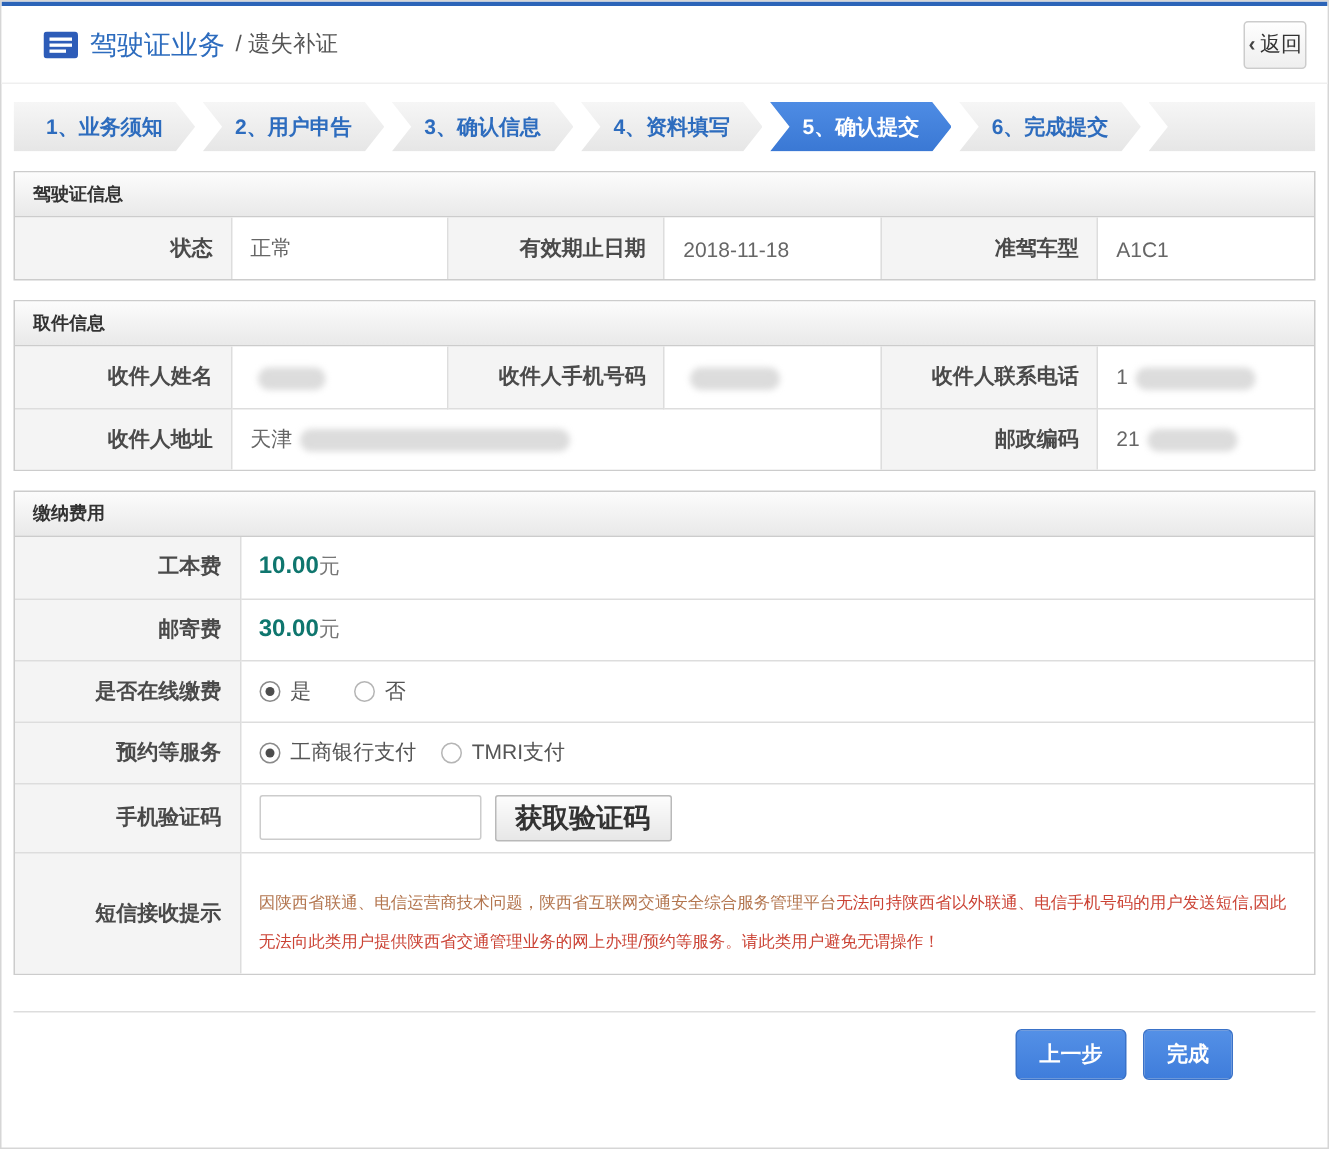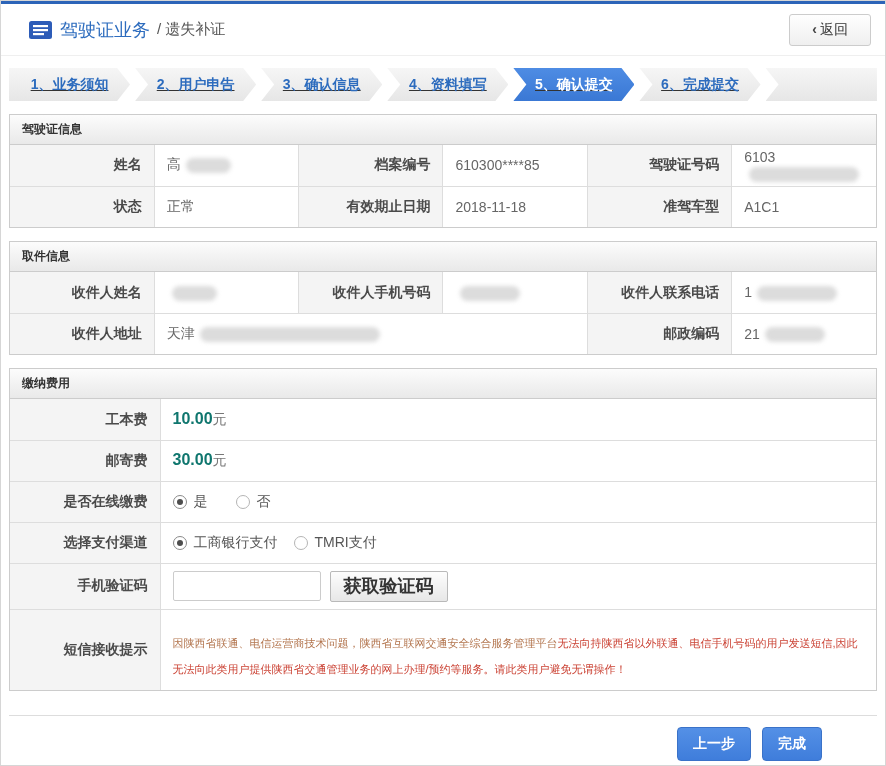--- a/index.html
+++ b/index.html
@@ -22,37 +22,36 @@
     display:flex; align-items:center;
     padding:0 14px 0 28px;
     border-bottom:1px solid #efefef;
     background:#fff;
   }
   .doc-icon { display:inline-flex; margin-right:8px; }
   .page-title { color:#2d6cbe; font-size:18px; font-weight:normal; }
   .page-subtitle { color:#555; font-size:15px; margin-left:7px; }
   .back-btn {
     margin-left:auto;
-    padding:6px 22px;
+    padding:6px 2px;
     background:linear-gradient(#fefefe,#efefef);
     border:1px solid #ccc;
     border-radius:3px;
     font-size:14px; color:#333;
     cursor:pointer;
     font-family:inherit;
   }
   .back-chevron { font-weight:bold; color:#444; margin-right:3px; font-size:14px; }
 
   
   .stepbar {
     display:flex;
     margin:12px 8px 0 8px;
     height:33px;
     gap:5px;
-    text-decoration:underline;
   }
   .step {
     flex:1 1 0;
     display:flex; align-items:center; justify-content:center;
     background:linear-gradient(#f6f6f6,#e6e6e6);
     color:#2d6cbe; font-weight:bold; font-size:14px;
     clip-path:polygon(0 0, calc(100% - 13px) 0, 100% 50%, calc(100% - 13px) 100%, 0 100%, 13px 50%);
     cursor:pointer;
   }
   .step.first { clip-path:polygon(0 0, calc(100% - 13px) 0, 100% 50%, calc(100% - 13px) 100%, 0 100%); }
@@ -172,28 +171,20 @@
   <div class="step">4、资料填写</div>
   <div class="step active">5、确认提交</div>
   <div class="step">6、完成提交</div>
   <div class="step-filler"></div>
 </div>
 
 <div class="section">
   <div class="section-head">驾驶证信息</div>
   <table>
     <tbody>
-        <tr>
-      <td class="lbl">姓名</td>
-      <td class="val"><span>高</span><span class="blur w45"></span></td>
-      <td class="lbl">档案编号</td>
-      <td class="val"><span>610300****85</span></td>
-      <td class="lbl">驾驶证号码</td>
-      <td class="val"><span>6103</span><span class="blur w110"></span></td>
-    </tr>
     <tr>
       <td class="lbl">状态</td>
       <td class="val"><span>正常</span></td>
       <td class="lbl">有效期止日期</td>
       <td class="val"><span>2018-11-18</span></td>
       <td class="lbl">准驾车型</td>
       <td class="val"><span>A1C1</span></td>
     </tr>
   </tbody>
     </table>
@@ -246,21 +237,21 @@
                 <span>是</span>
               </span>
           <span class="radio-opt">
                 <span class="radio"></span>
                 <span>否</span>
               </span>
         </span>
       </td>
     </tr>
     <tr>
-      <td class="lbl">选择支付渠道</td>
+      <td class="lbl">预约等服务</td>
       <td class="val">
         <span class="radio-group" style="gap:16px;">
           <span class="radio-opt">
                 <span class="radio checked"></span>
                 <span>工商银行支付</span>
               </span>
           <span class="radio-opt">
                 <span class="radio"></span>
                 <span>TMRI支付</span>
               </span>

